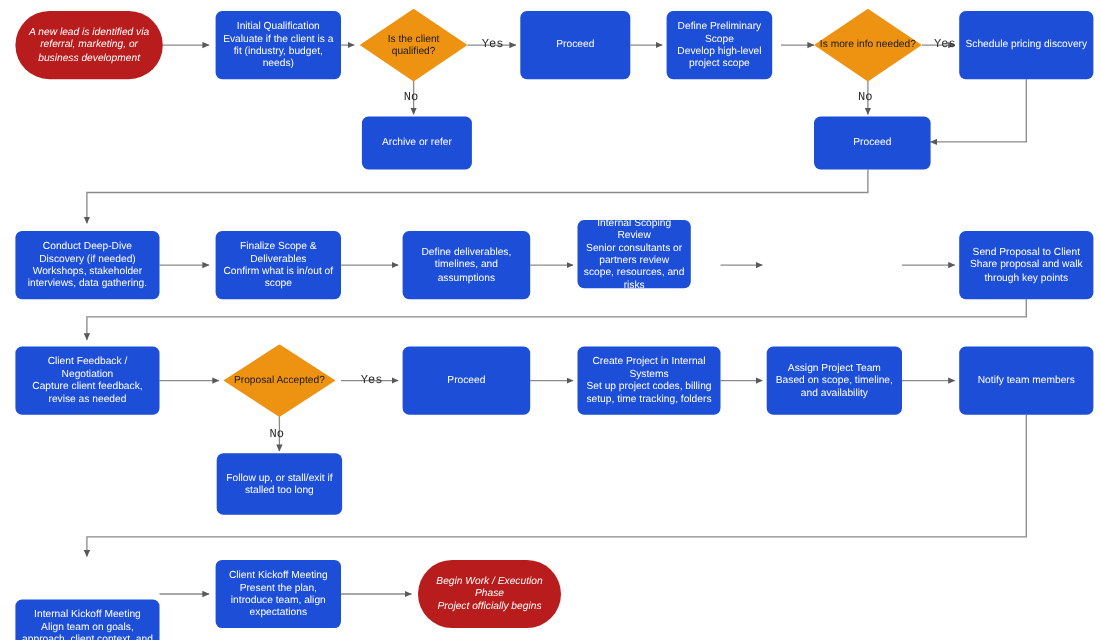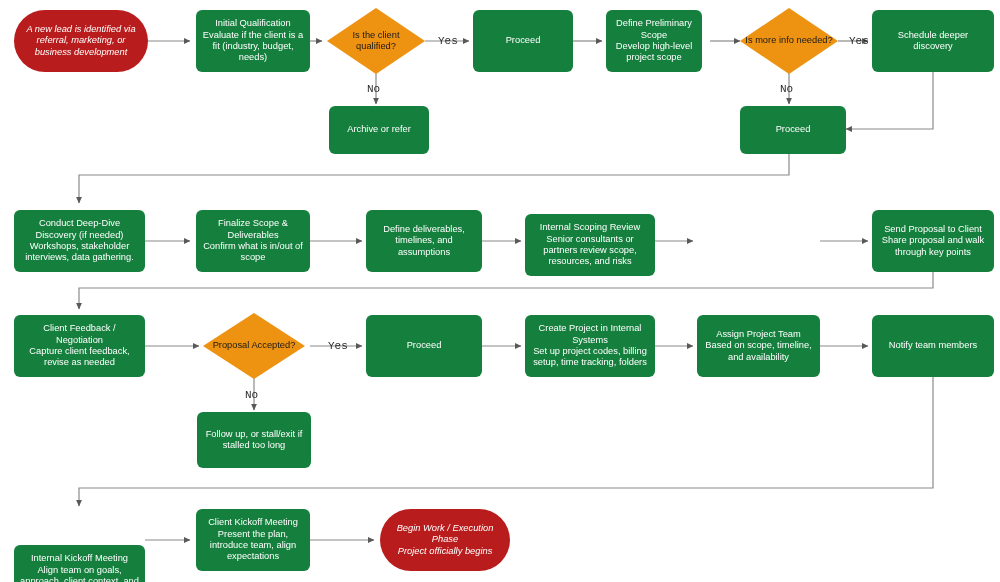--- a/index.html
+++ b/index.html
@@ -28,21 +28,21 @@
     align-items: center;
     justify-content: center;
     text-align: center;
     line-height: 1.22;
     font-size: 9.3px;
     padding: 3px 5px;
     white-space: pre-line;
     z-index: 2;
   }
   .node.process {
-    background: #15803d;
+    background: #1d4ed8;
     color: #ffffff;
     border-radius: 6px;
   }
   .node.terminal {
     background: #b91c1c;
     color: #ffffff;
     border-radius: 32px;
     font-style: italic;
   }
   .node.decision {
@@ -140,42 +140,42 @@
     <span class="nodetext">Define Preliminary Scope
 Develop high-level project scope</span>
   </div>
 
   <div class="node decision" style="left:740px; top:8px;   width:98px;  height:66px;">
     <span class="diamond-shape"></span>
     <span class="nodetext">Is more info needed?</span>
   </div>
 
   <div class="node process" style="left:872px; top:10px;  width:122px; height:62px;">
-    <span class="nodetext">Schedule deeper discovery</span>
+    <span class="nodetext">Schedule pricing discovery</span>
   </div>
 
   <div class="node process" style="left:740px; top:106px; width:106px; height:48px;">
     <span class="nodetext">Proceed</span>
   </div>
 
   <div class="node process" style="left:14px;  top:210px; width:131px; height:62px;">
     <span class="nodetext">Conduct Deep-Dive Discovery (if needed)
 Workshops, stakeholder interviews, data gathering.</span>
   </div>
 
   <div class="node process" style="left:196px; top:210px; width:114px; height:62px;">
     <span class="nodetext">Finalize Scope &amp; Deliverables
 Confirm what is in/out of scope</span>
   </div>
 
   <div class="node process" style="left:366px; top:210px; width:116px; height:62px;">
     <span class="nodetext">Define deliverables, timelines, and assumptions</span>
   </div>
 
-  <div class="node process" style="left:525px; top:214px; width:130px; height:62px;">
+  <div class="node process" style="left:525px; top:200px; width:103px; height:62px;">
     <span class="nodetext">Internal Scoping Review
 Senior consultants or partners review scope, resources, and risks</span>
   </div>
 
 
   <div class="node process" style="left:872px; top:210px; width:122px; height:62px;">
     <span class="nodetext">Send Proposal to Client
 Share proposal and walk through key points</span>
   </div>
 

